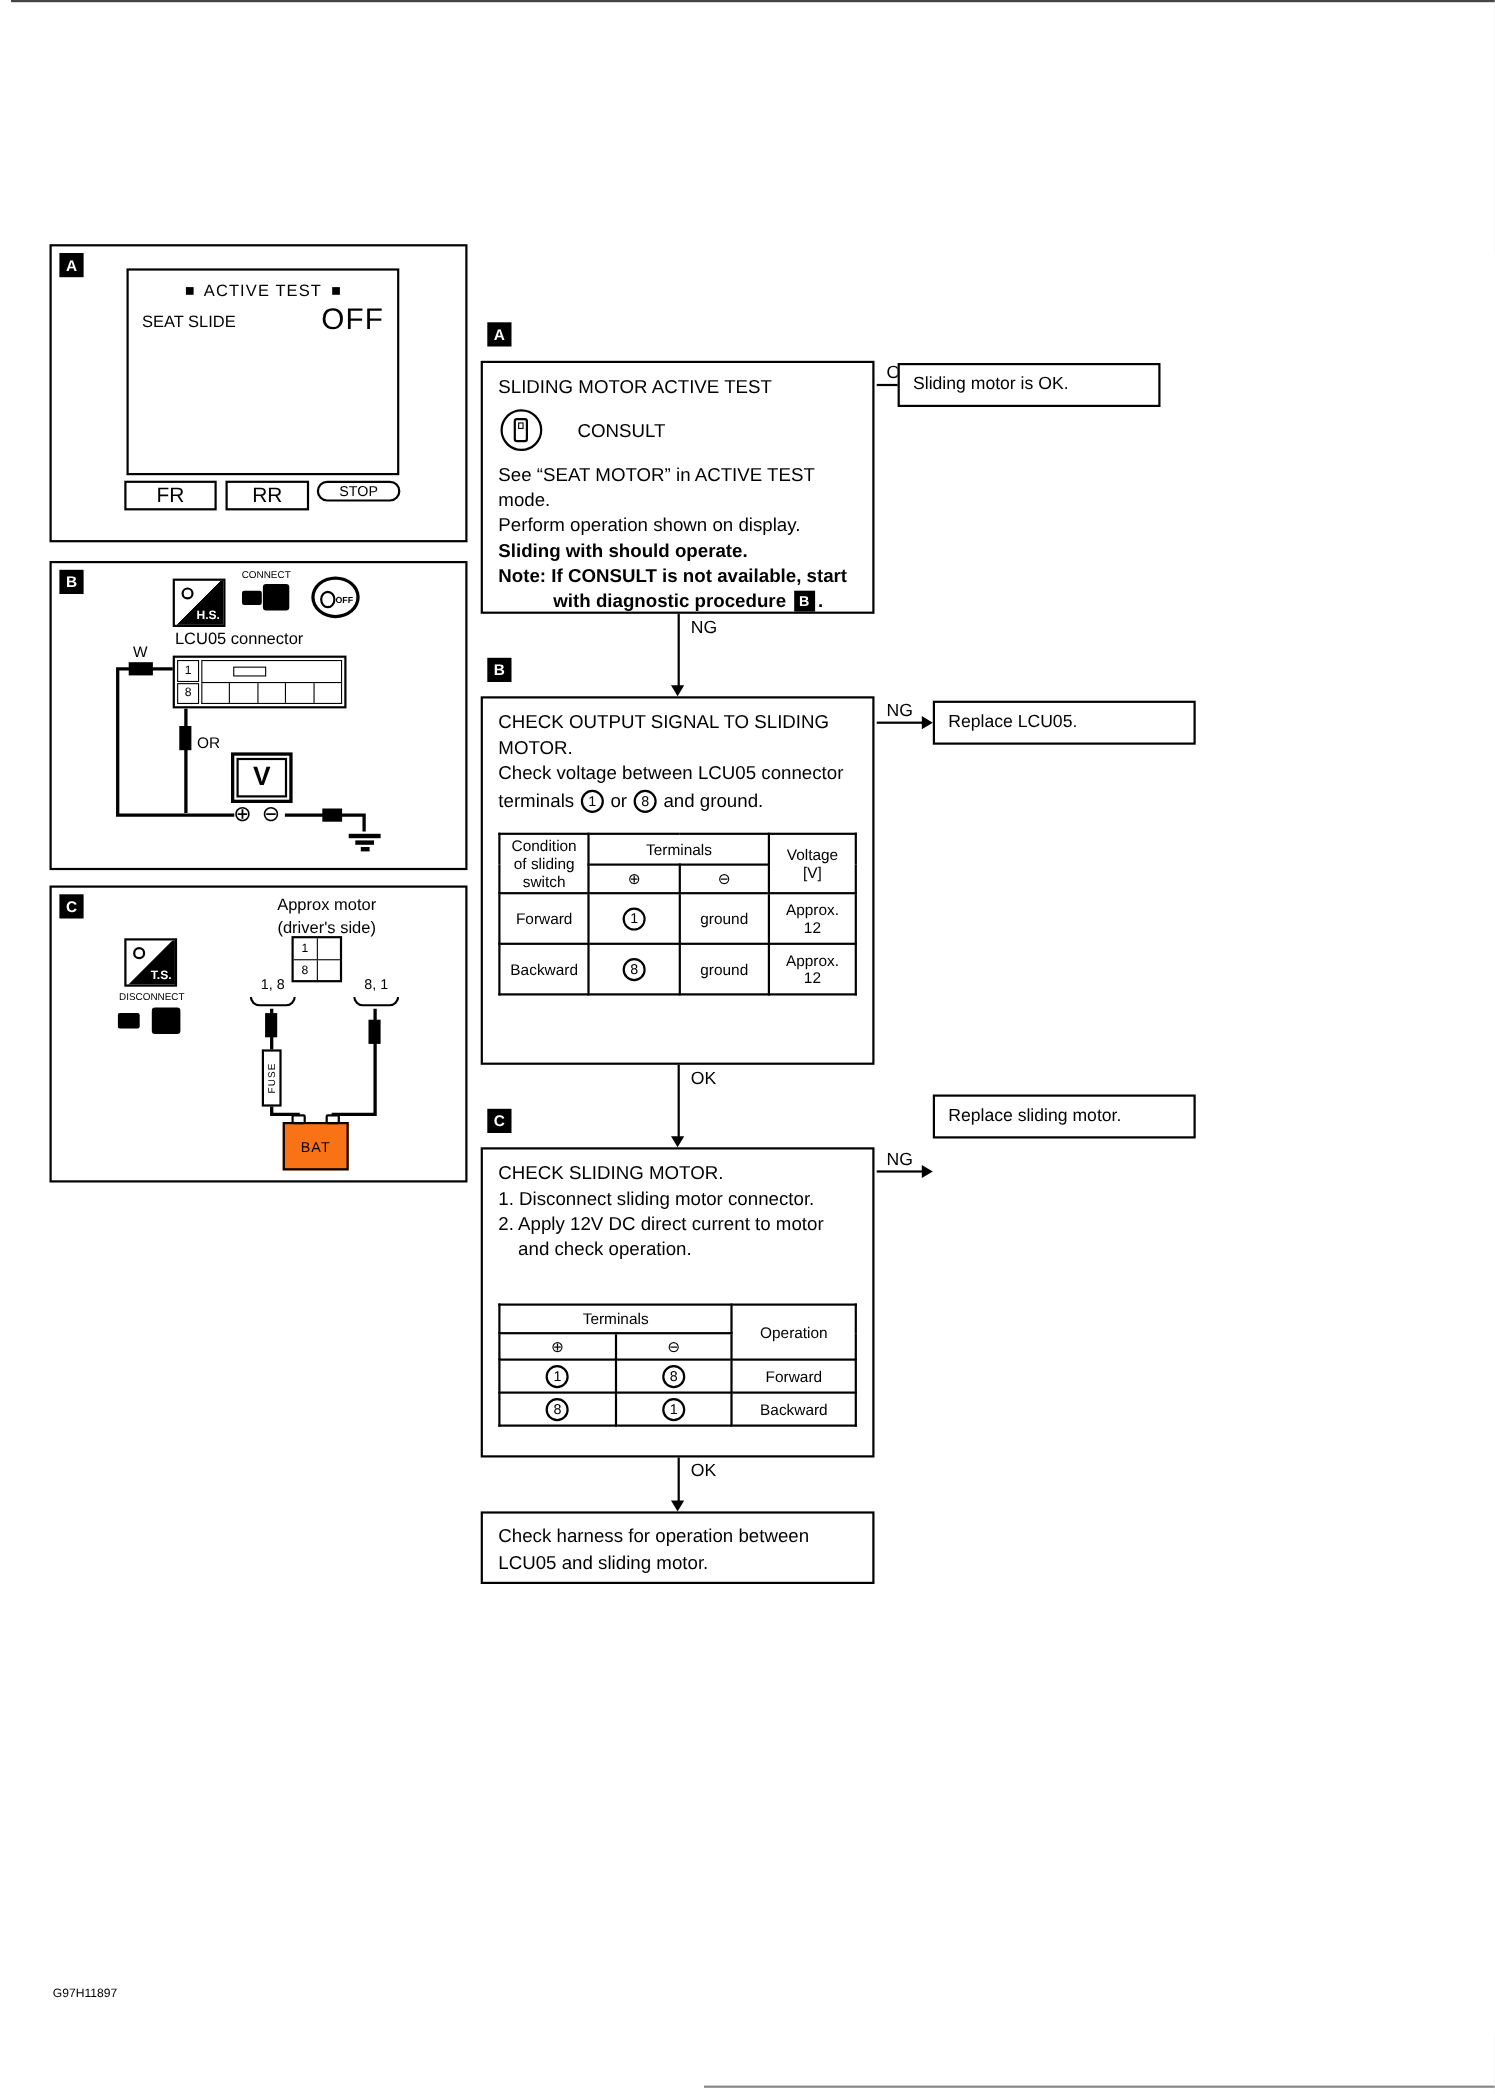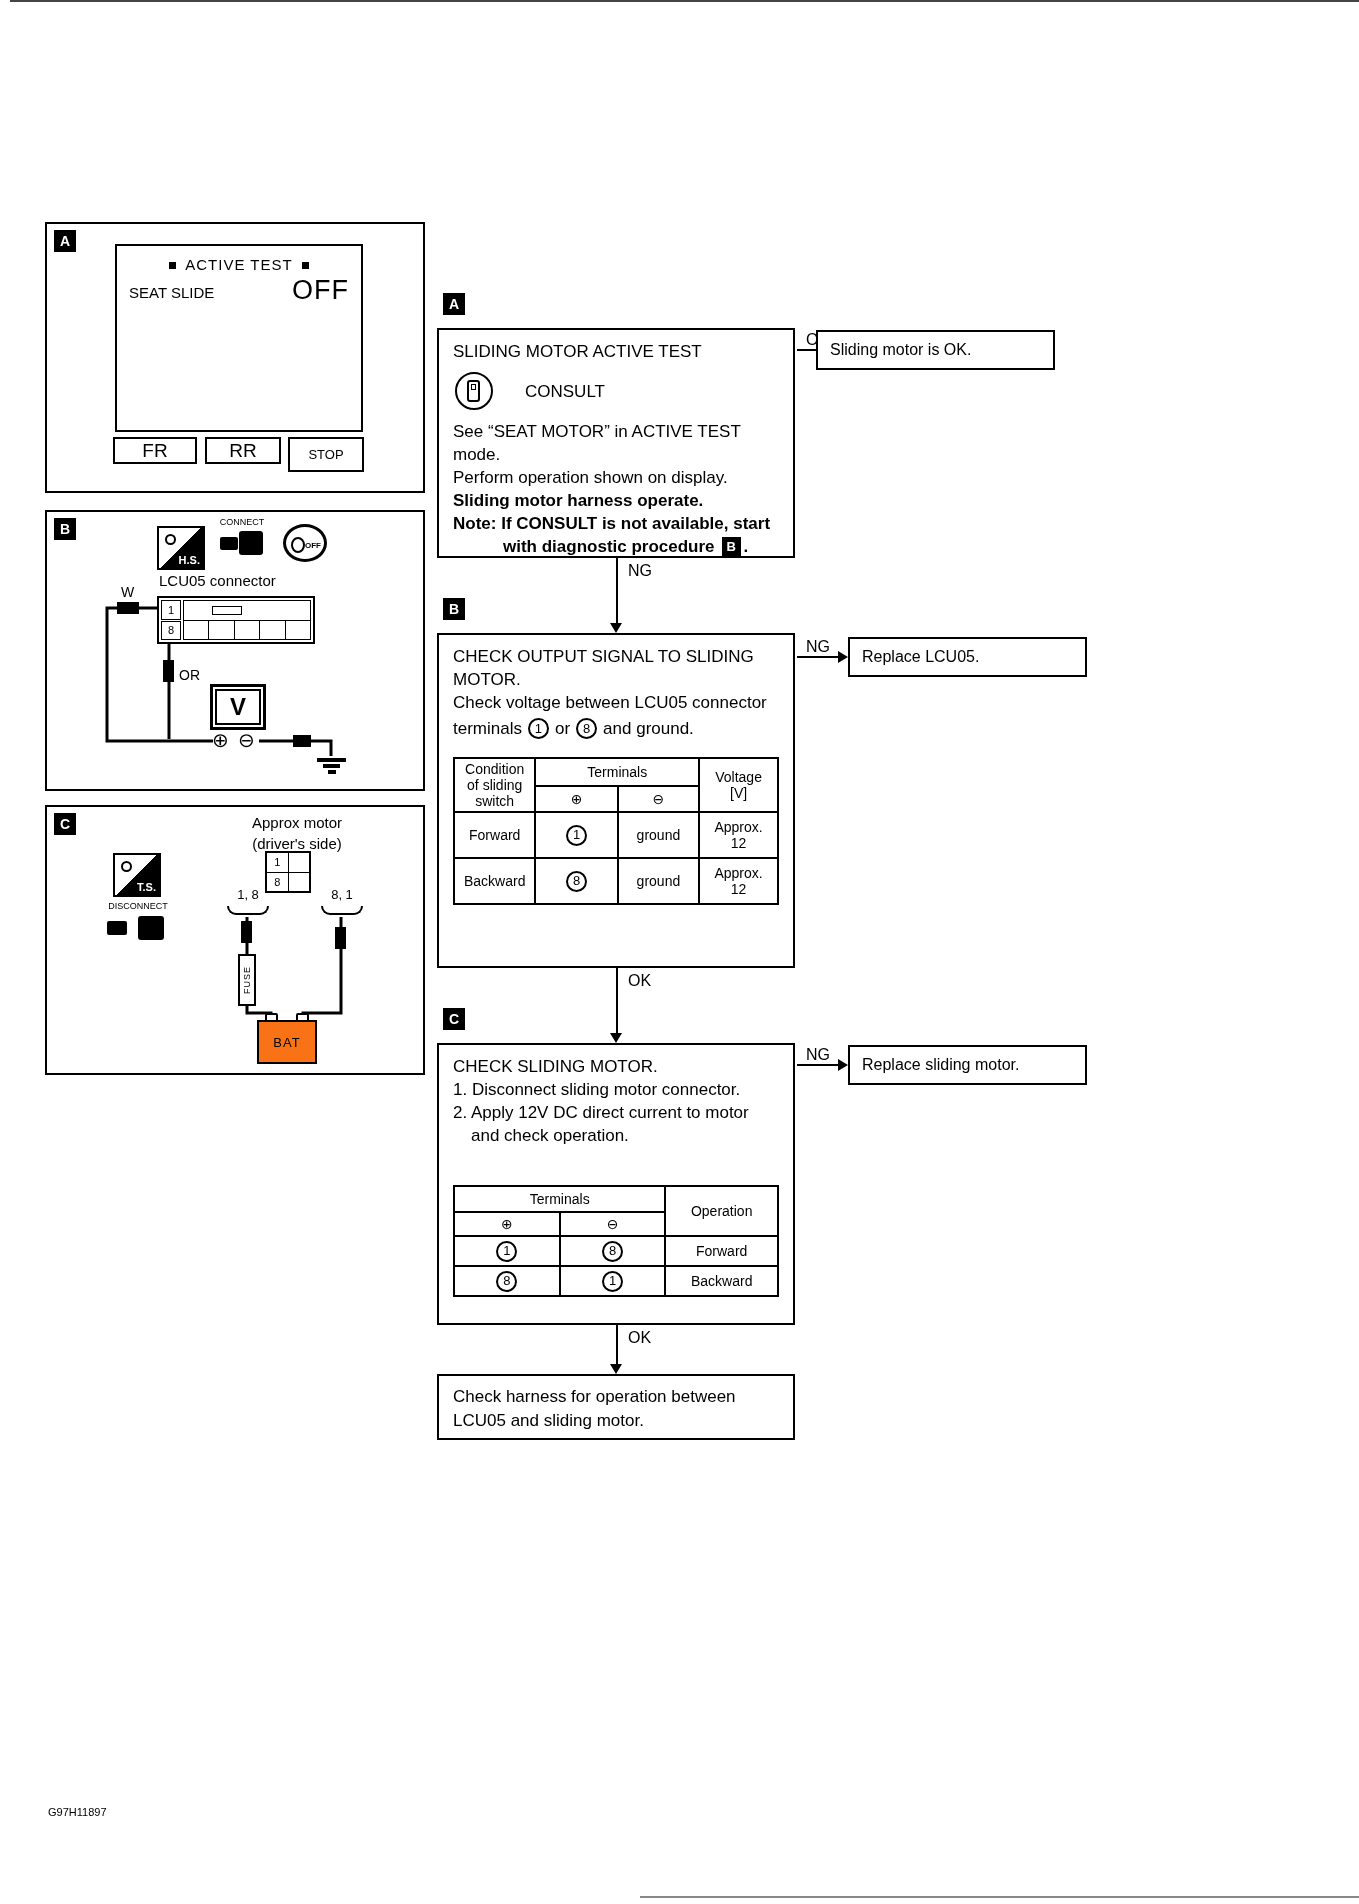--- a/index.html
+++ b/index.html
@@ -26,21 +26,21 @@
   
   #consult-screen { position:absolute; left:68px; top:20px; width:248px; height:188px; border:2px solid #000; }
   .screen-header { margin-top:10px; text-align:center; font-size:15px; letter-spacing:1px; white-space:nowrap; }
   .sqbul { display:inline-block; width:7px; height:7px; background:#000; margin:0 9px 2px 9px; vertical-align:middle; }
   .screen-row { display:flex; justify-content:space-between; align-items:flex-start; padding:2px 12px 0 12px; }
   .screen-item { font-size:15px; margin-top:9px; }
   .screen-value { font-size:27px; letter-spacing:1px; }
   .crt-btn { position:absolute; border:2px solid #000; display:flex; align-items:center; justify-content:center; background:#fff; }
   #btn-fr { left:66px; top:213px; width:84px; height:27px; font-size:19px; }
   #btn-rr { left:158px; top:213px; width:76px; height:27px; font-size:19px; }
-  #btn-stop { left:241px; top:213px; width:76px; height:35px; font-size:13px; }
+  #btn-stop { left:241px; top:213px; width:76px; height:19px; font-size:13px;border-radius:10px; }
 
   
   .tool-icon { position:absolute; width:48px; height:44px; border:2px solid #000; background:linear-gradient(135deg,#fff 49.5%,#000 50%); z-index:2; }
   .tool-label { position:absolute; right:3px; bottom:2px; color:#fff; font-size:11px; font-weight:bold; }
   .tool-glyph { position:absolute; left:6px; top:6px; width:11px; height:11px; border:2px solid #000; border-radius:50%; }
   .tiny-label { position:absolute; font-size:9px; font-weight:normal; z-index:2; }
   .conn-icon { position:absolute; z-index:2; }
   .key-icon { position:absolute; left:236px; top:12px; width:44px; height:38px; border:3px solid #000; border-radius:50%; background:#fff; z-index:2; }
   .key-inner { position:absolute; left:5px; top:10px; width:14px; height:16px; border:2px solid #000; border-radius:50%; }
   .key-off-label { position:absolute; right:3px; top:14px; font-size:8px; font-weight:bold; }
@@ -91,21 +91,21 @@
   .consult-icon { width:38px; height:38px; border:2.5px solid #000; border-radius:50%; position:relative; flex:none; }
   .consult-device { position:absolute; left:10px; top:6px; width:13px; height:22px; border:2px solid #000; border-radius:3px; }
   .consult-screen2 { position:absolute; left:2px; top:2px; width:5px; height:6px; border:1.5px solid #000; }
   .note2 { display:flex; align-items:center; padding-left:50px; font-weight:bold; }
   .descline { display:flex; align-items:center; gap:6px; height:28px; white-space:nowrap; }
   .circ { display:inline-flex; width:21px; height:21px; border:2px solid #000; border-radius:50%; align-items:center; justify-content:center; font-size:13px; flex:none; }
 
   .resultbox { position:absolute; border:2px solid #000; width:239px; height:40px; display:flex; align-items:center; padding-left:12px; font-size:16px; background:#fff; }
   #result-a { left:816px; top:330px; }
   #result-b { left:848px; top:637px; }
-  #result-c { left:848px; top:1045px; }
+  #result-c { left:848px; top:995px; }
 
   .flow-label { position:absolute; font-size:16px; }
   .vline { position:absolute; width:0; border-left:2.5px solid #000; }
   .hline { position:absolute; height:0; border-top:2.5px solid #000; }
   .arr-down { position:absolute; width:0; height:0; border-left:6px solid transparent; border-right:6px solid transparent; border-top:10px solid #000; }
   .arr-right { position:absolute; width:0; height:0; border-top:6px solid transparent; border-bottom:6px solid transparent; border-left:10px solid #000; }
 
   .dt { border-collapse:collapse; background:#fff; }
   .dt td { border:2px solid #000; text-align:center; vertical-align:middle; font-size:14px; line-height:16px; padding:2px 3px; }
   .sym { font-size:16px; }
@@ -245,21 +245,21 @@
       <span class="consult-icon">
         <span class="consult-device">
           <span class="consult-screen2"></span>
         </span>
       </span>
       <span>CONSULT</span>
     </div>
     <div class="fl">See “SEAT MOTOR” in ACTIVE TEST</div>
     <div class="fl">mode.</div>
     <div class="fl">Perform operation shown on display.</div>
-    <div class="fl b">Sliding motor harness operate.</div>
+    <div class="fl b">Sliding with should operate.</div>
     <div class="fl b">Note: If CONSULT is not available, start</div>
     <div class="note2">
       <span>with diagnostic procedure</span>
       <span class="marker-inline">B</span>
       <span>.</span>
     </div>
   </div>
   <div class="flow-label" style="left:806px;top:331px">OK</div>
   <div class="hline" style="left:797px;top:349px;width:42px"></div>
   <div class="arr-right" style="left:838px;top:344px"></div>

